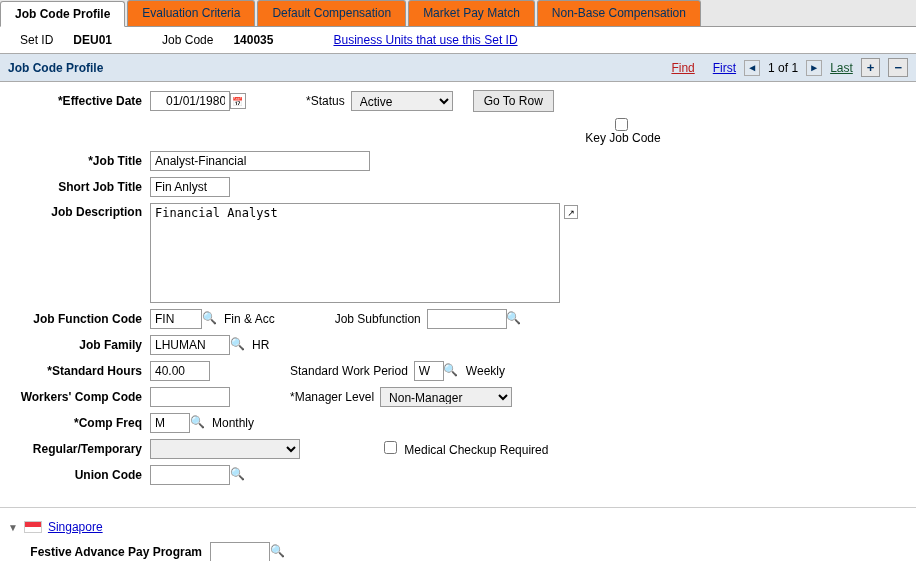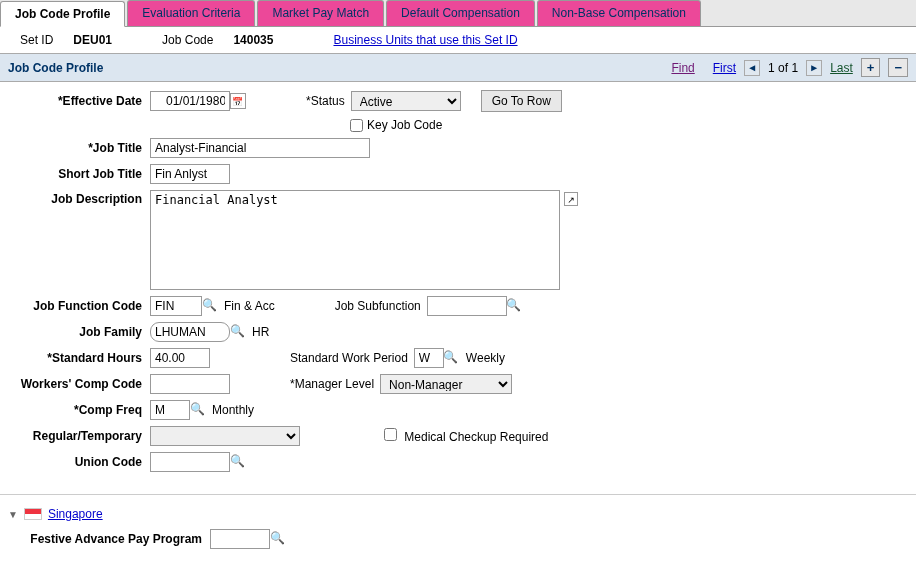--- a/index.html
+++ b/index.html
@@ -3,21 +3,21 @@
   <meta charset="utf-8">
   <style>
     * { box-sizing: border-box; margin: 0; padding: 0; }
     body { font-family: Arial, sans-serif; font-size: 12px; background: #fff; color: #000; }
 
     .tabs { display: flex; border-bottom: 1px solid #999; background: #e8e8e8; }
     .tab {
       padding: 5px 14px;
       border: 1px solid #999;
       border-bottom: none;
-      background: #ec4899;
+      background: #f97316;
       cursor: pointer;
       color: #003366;
       margin-right: 2px;
       border-radius: 3px 3px 0 0;
       font-size: 12px;
     }
     .tab.active {
       background: #fff;
       border-bottom: 1px solid #fff;
       font-weight: bold;
@@ -182,62 +182,62 @@
       font-size: 10px;
       color: #003366;
     }
   </style>
 </head>
 <body>
 
 <div class="tabs">
   <div class="tab active">Job Code Profile</div>
   <div class="tab">Evaluation Criteria</div>
+  <div class="tab">Default Compensation</div>
   <div class="tab">Market Pay Match</div>
-  <div class="tab">Default Compensation</div>
   <div class="tab">Non-Base Compensation</div>
 </div>
 
 <div class="setid-bar">
   <span>Set ID</span>
   <span style="font-weight:bold;">DEU01</span>
   <span style="margin-left:30px;">Job Code</span>
   <span style="font-weight:bold;">140035</span>
   <span style="color:#0000cc;text-decoration:underline;cursor:pointer;margin-left:40px;">Business Units that use this Set ID</span>
 </div>
 
 <div class="section-header">
   <span>Job Code Profile</span>
   <div class="section-header-right">
-    <span style="color:#701a75;text-decoration:underline;cursor:pointer;font-weight:normal;">Find</span>
+    <span style="color:#b91c1c;text-decoration:underline;cursor:pointer;font-weight:normal;">Find</span>
     <span style="color:#0000cc;text-decoration:underline;cursor:pointer;font-weight:normal;margin-left:10px;">First</span>
     <span class="nav-arrow">◄</span>
     <span style="font-size:12px;">1 of 1</span>
     <span class="nav-arrow">►</span>
     <span style="color:#14532d;text-decoration:underline;cursor:pointer;font-weight:normal;">Last</span>
     <button class="add-del-btn">+</button>
     <button class="add-del-btn">−</button>
   </div>
 </div>
 
 <div class="form-area">
 
   <div class="form-row">
     <span class="form-label">*Effective Date</span>
     <input type="text" style="width: 80px; padding-left: 15px;" value="01/01/1980">
     <span class="cal-icon">📅</span>
     <span style="margin-left:60px;">*Status</span>
-    <select style="margin-left:6px;width:110px;">
+    <select style="margin-left:6px;width:102px;">
       <option>Active</option>
       <option>Inactive</option>
     </select>
     <button class="goto-btn" style="margin-left:20px;">Go To Row</button>
   </div>
 
-  <div class="form-row" style="margin-left:330px;">
+  <div class="form-row" style="margin-left:330px;flex-direction:column;">
     <input type="checkbox" class="checkbox" style="">
     <span>Key Job Code</span>
   </div>
 
   <div class="form-row">
     <span class="form-label">*Job Title</span>
     <input type="text" style="width: 220px;" value="Analyst-Financial">
   </div>
 
   <div class="form-row">
@@ -256,21 +256,21 @@
     <input type="text" style="width: 52px;" value="FIN">
     <span class="search-icon">🔍</span>
     <span class="static-text">Fin &amp; Acc</span>
     <span style="margin-left:60px;">Job Subfunction</span>
     <input type="text" style="width: 80px; margin-left: 6px;" value="">
     <span class="search-icon">🔍</span>
   </div>
 
   <div class="form-row">
     <span class="form-label">Job Family</span>
-    <input type="text" style="width: 80px; border-radius: 9px;" value="LHUMAN">
+    <input type="text" style="width: 80px;" value="LHUMAN">
     <span class="search-icon">🔍</span>
     <span class="static-text">HR</span>
   </div>
 
   <div class="form-row">
     <span class="form-label">*Standard Hours</span>
     <input type="text" style="width: 60px;" value="40.00">
     <span style="margin-left:80px;">Standard Work Period</span>
     <input type="text" style="width: 30px; margin-left: 6px;" value="W">
     <span class="search-icon">🔍</span>

